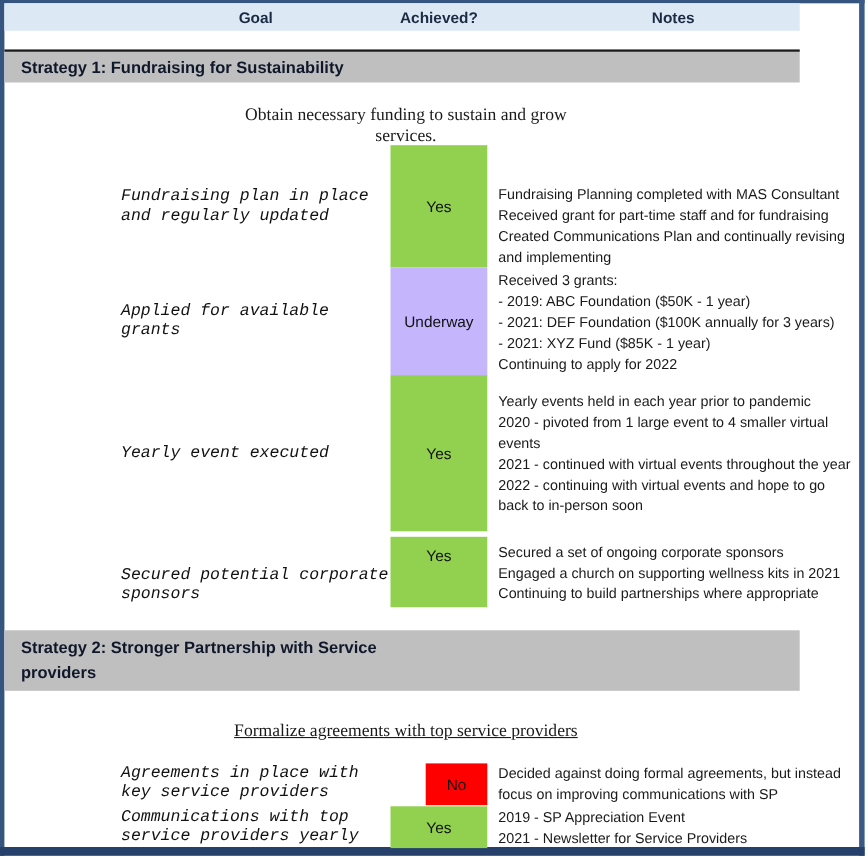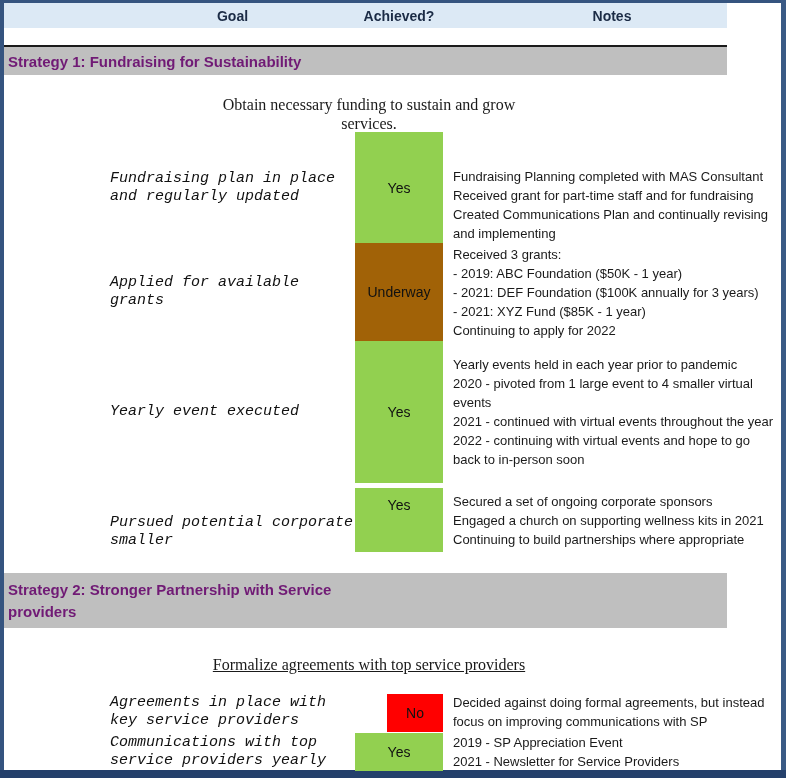--- a/index.html
+++ b/index.html
@@ -17,22 +17,22 @@
 
   .grid{display:grid;grid-template-columns:351px 88px 338px;}
 
   
   .header-row{height:25px;align-items:center;font-weight:bold;font-size:14px;color:#1B2B45;}
   .header-row .h1{padding-left:106px;text-align:center;}
   .header-row .h2{text-align:center;}
   .header-row .h3{text-align:center;}
 
   
-  .band{background:#BFBFBF;padding-left:4px;display:flex;flex-direction:column;justify-content:center;
-        font-weight:bold;font-size:15px;color:#701a75;}
+  .band{background:#BFBFBF;padding-left:15px;display:flex;flex-direction:column;justify-content:center;
+        font-weight:bold;font-size:15px;color:#0f172a;}
   .band1{margin-top:17px;height:30px;border-top:2px solid #1a1a1a;box-sizing:border-box;}
   .band2{margin-top:21px;height:55px;line-height:22px;}
   .band2 .band-text{max-width:352px;}
 
   
   .objective{font-family:"Liberation Serif",serif;font-size:16px;line-height:19px;padding-left:7px;box-sizing:border-box;text-align:center;}
   .objective1{margin-top:20px;height:37px;}
   .objective1 .obj-text{display:inline-block;max-width:330px;}
   .objective2{margin-top:25px;height:37px;padding-top:2px;text-decoration:underline;}
 
@@ -98,21 +98,21 @@
 Received grant for part-time staff and for fundraising
 Created Communications Plan and continually revising and implementing</span>
       </div>
     </div>
 
     <div class="grid row row-b">
       <div class="goal-cell">
         <span class="goal-text">Applied for available grants</span>
       </div>
       <div class="status-cell">
-        <div class="chip" style="background-color: #a16207;">
+        <div class="chip" style="background-color: #c4b5fd;">
           <span>Underway</span>
         </div>
       </div>
       <div class="notes-cell">
         <span class="notes-text">Received 3 grants:
 - 2019: ABC Foundation ($50K - 1 year)
 - 2021: DEF Foundation ($100K annually for 3 years)
 - 2021: XYZ Fund ($85K - 1 year)
 Continuing to apply for 2022</span>
       </div>
@@ -130,21 +130,21 @@
       <div class="notes-cell">
         <span class="notes-text">Yearly events held in each year prior to pandemic
 2020 - pivoted from 1 large event to 4 smaller virtual events
 2021 - continued with virtual events throughout the year
 2022 - continuing with virtual events and hope to go back to in-person soon</span>
       </div>
     </div>
 
     <div class="grid row row-d">
       <div class="goal-cell">
-        <span class="goal-text">Pursued potential corporate smaller</span>
+        <span class="goal-text">Secured potential corporate sponsors</span>
       </div>
       <div class="status-cell">
         <div class="chip" style="background-color: rgb(146, 208, 80);">
           <span>Yes</span>
         </div>
       </div>
       <div class="notes-cell">
         <span class="notes-text">Secured a set of ongoing corporate sponsors
 Engaged a church on supporting wellness kits in 2021
 Continuing to build partnerships where appropriate</span>

